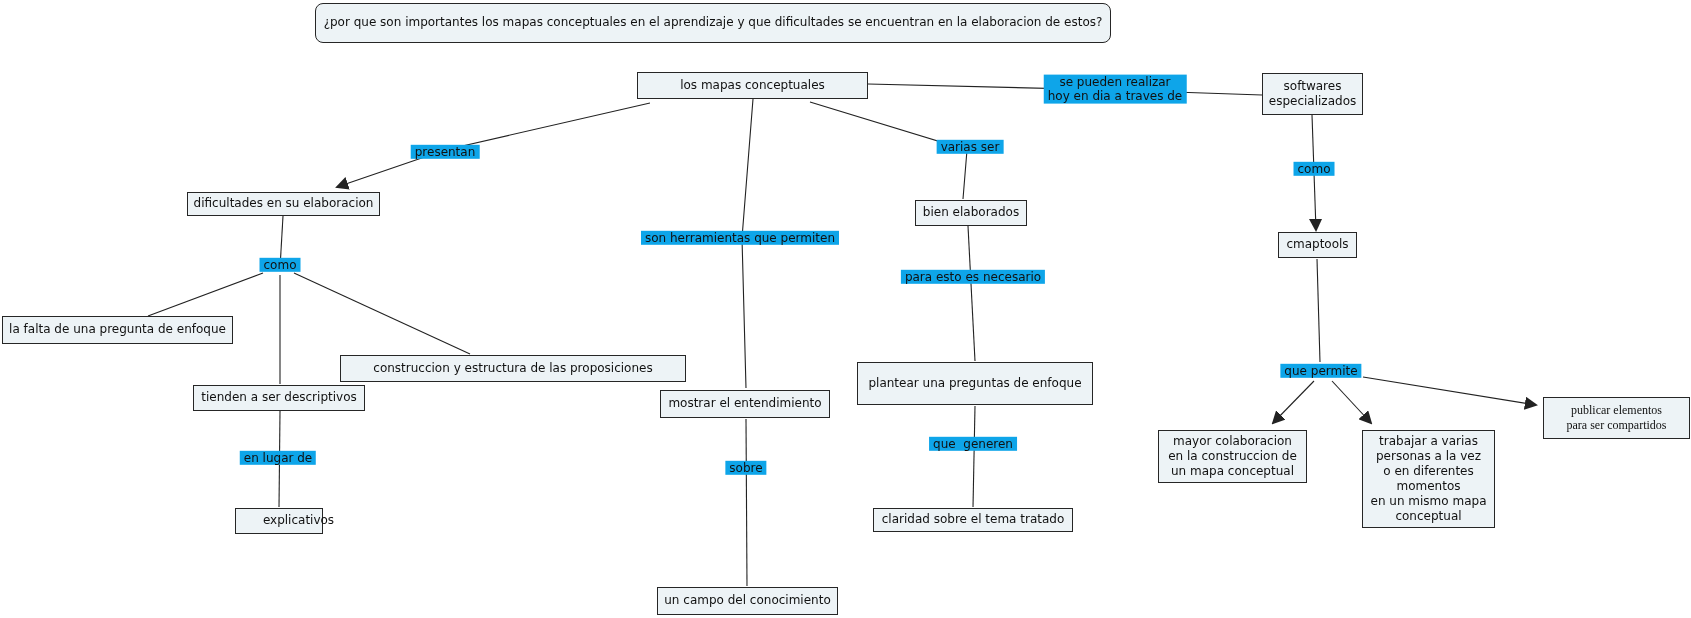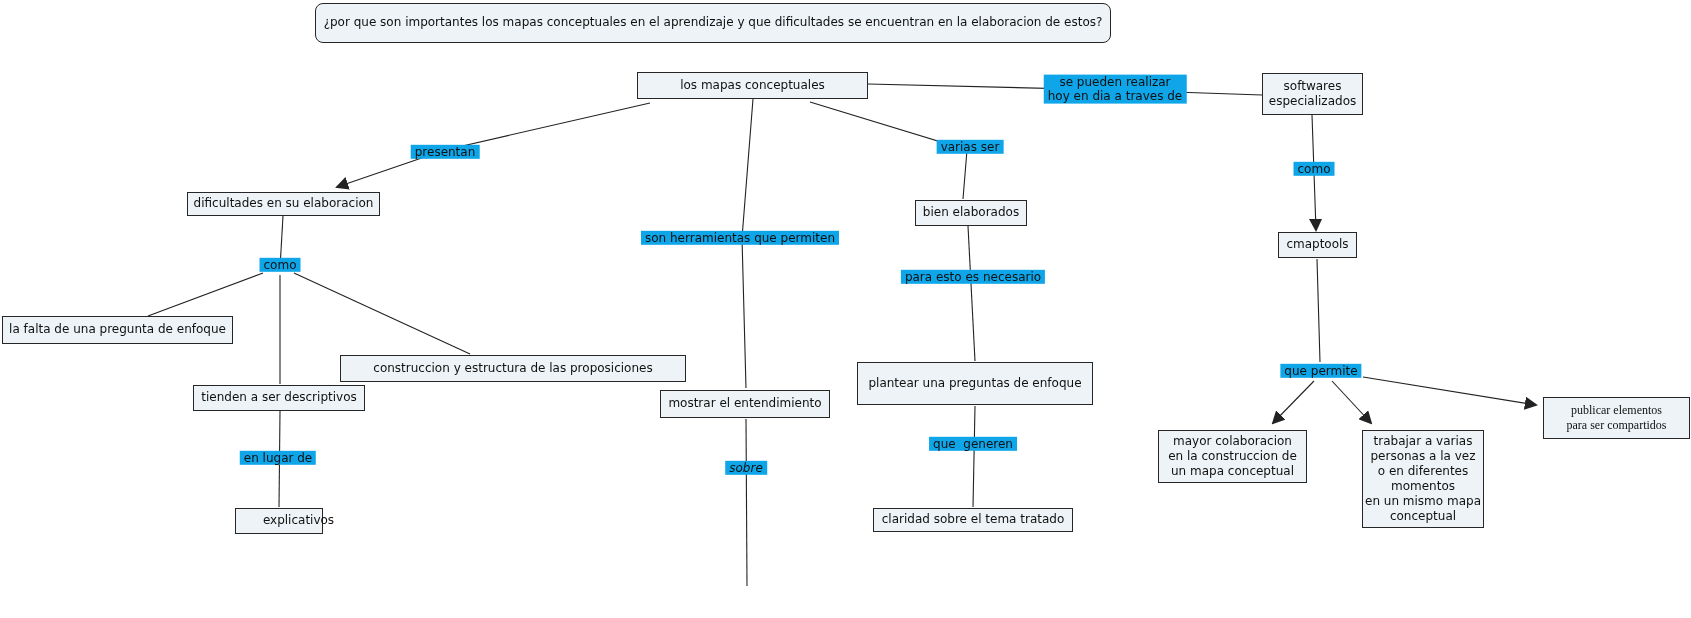--- a/index.html
+++ b/index.html
@@ -79,44 +79,45 @@
 
   <div class="node question" style="left:315px; top:3px; width:796px; height:40px;">¿por que son importantes los mapas conceptuales en el aprendizaje y que dificultades se encuentran en la elaboracion de estos?</div>
 
   <div class="node" style="left:637px; top:72px; width:231px; height:27px;">los mapas conceptuales</div>
   <div class="node" style="left:187px; top:192px; width:193px; height:24px;">dificultades en su elaboracion</div>
   <div class="node" style="left:2px; top:316px; width:231px; height:28px;">la falta de una pregunta de enfoque</div>
   <div class="node" style="left:340px; top:355px; width:346px; height:27px;">construccion y estructura de las proposiciones</div>
   <div class="node" style="left:193px; top:385px; width:172px; height:26px;">tienden a ser descriptivos</div>
   <div class="node" style="left:235px; top:508px; width:88px; height:26px;padding-left:45px;">explicativos</div>
   <div class="node" style="left:660px; top:390px; width:170px; height:28px;">mostrar el entendimiento</div>
+  <div class="node" style="left:657px; top:587px; width:181px; height:28px;">un campo del conocimiento</div>
   <div class="node" style="left:915px; top:200px; width:112px; height:26px;">bien elaborados</div>
   <div class="node" style="left:857px; top:362px; width:236px; height:43px;">plantear una preguntas de enfoque</div>
   <div class="node" style="left:873px; top:508px; width:200px; height:24px;">claridad sobre el tema tratado</div>
   <div class="node" style="left:1262px; top:73px; width:101px; height:42px;">softwares
 especializados</div>
   <div class="node" style="left:1278px; top:232px; width:79px; height:26px;">cmaptools</div>
   <div class="node" style="left:1158px; top:430px; width:149px; height:53px;">mayor colaboracion
 en la construccion de
 un mapa conceptual</div>
-  <div class="node" style="left:1362px; top:430px; width:122px; height:98px;">trabajar a varias
+  <div class="node" style="left:1362px; top:430px; width:133px; height:98px;">trabajar a varias
 personas a la vez
 o en diferentes
 momentos
 en un mismo mapa
 conceptual</div>
   <div class="node" style="left:1543px; top:397px; width:147px; height:42px;font-family:Liberation Serif, serif;">publicar elementos
 para ser compartidos</div>
 
   <div class="link-label" style="left:445px; top:152px;">presentan</div>
   <div class="link-label" style="left:740px; top:238px;">son herramientas que permiten</div>
   <div class="link-label" style="left:970px; top:147px;">varias ser</div>
   <div class="link-label" style="left:1115px; top:89px;">se pueden realizar
 hoy en dia a traves de</div>
   <div class="link-label" style="left:280px; top:265px;">como</div>
   <div class="link-label" style="left:1314px; top:169px;">como</div>
   <div class="link-label" style="left:1321px; top:371px;">que permite</div>
   <div class="link-label" style="left:278px; top:458px;">en lugar de</div>
   <div class="link-label" style="left:973px; top:277px;">para esto es necesario</div>
   <div class="link-label" style="left:973px; top:444px;">que  generen</div>
-  <div class="link-label" style="left:746px; top:468px;font-style:italic;">sobre</div>
+  <div class="link-label" style="left:746px; top:468px;">sobre</div>
 
 </div>
 
 </body></html>

